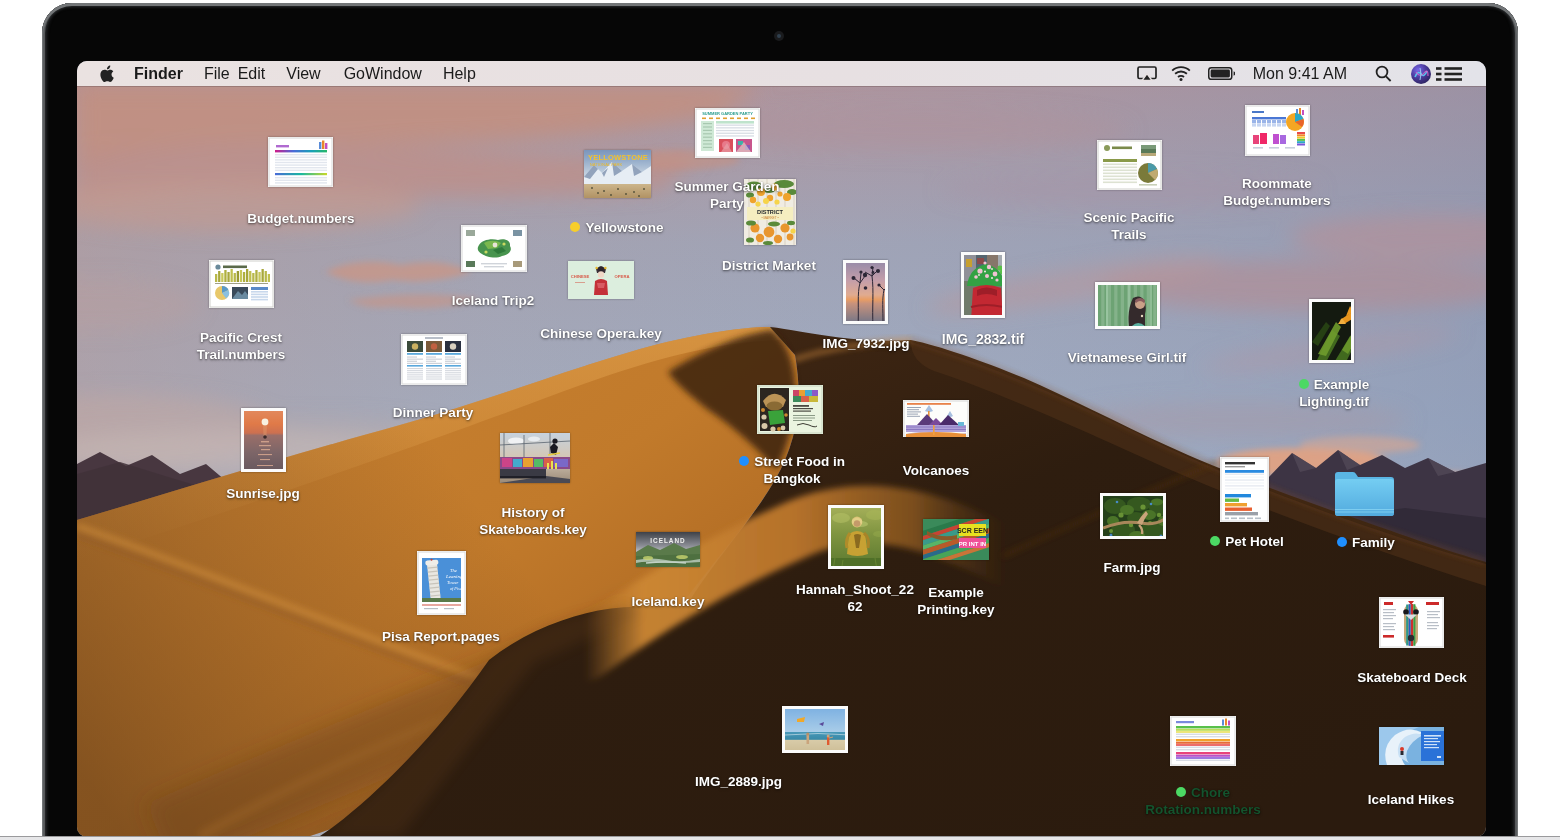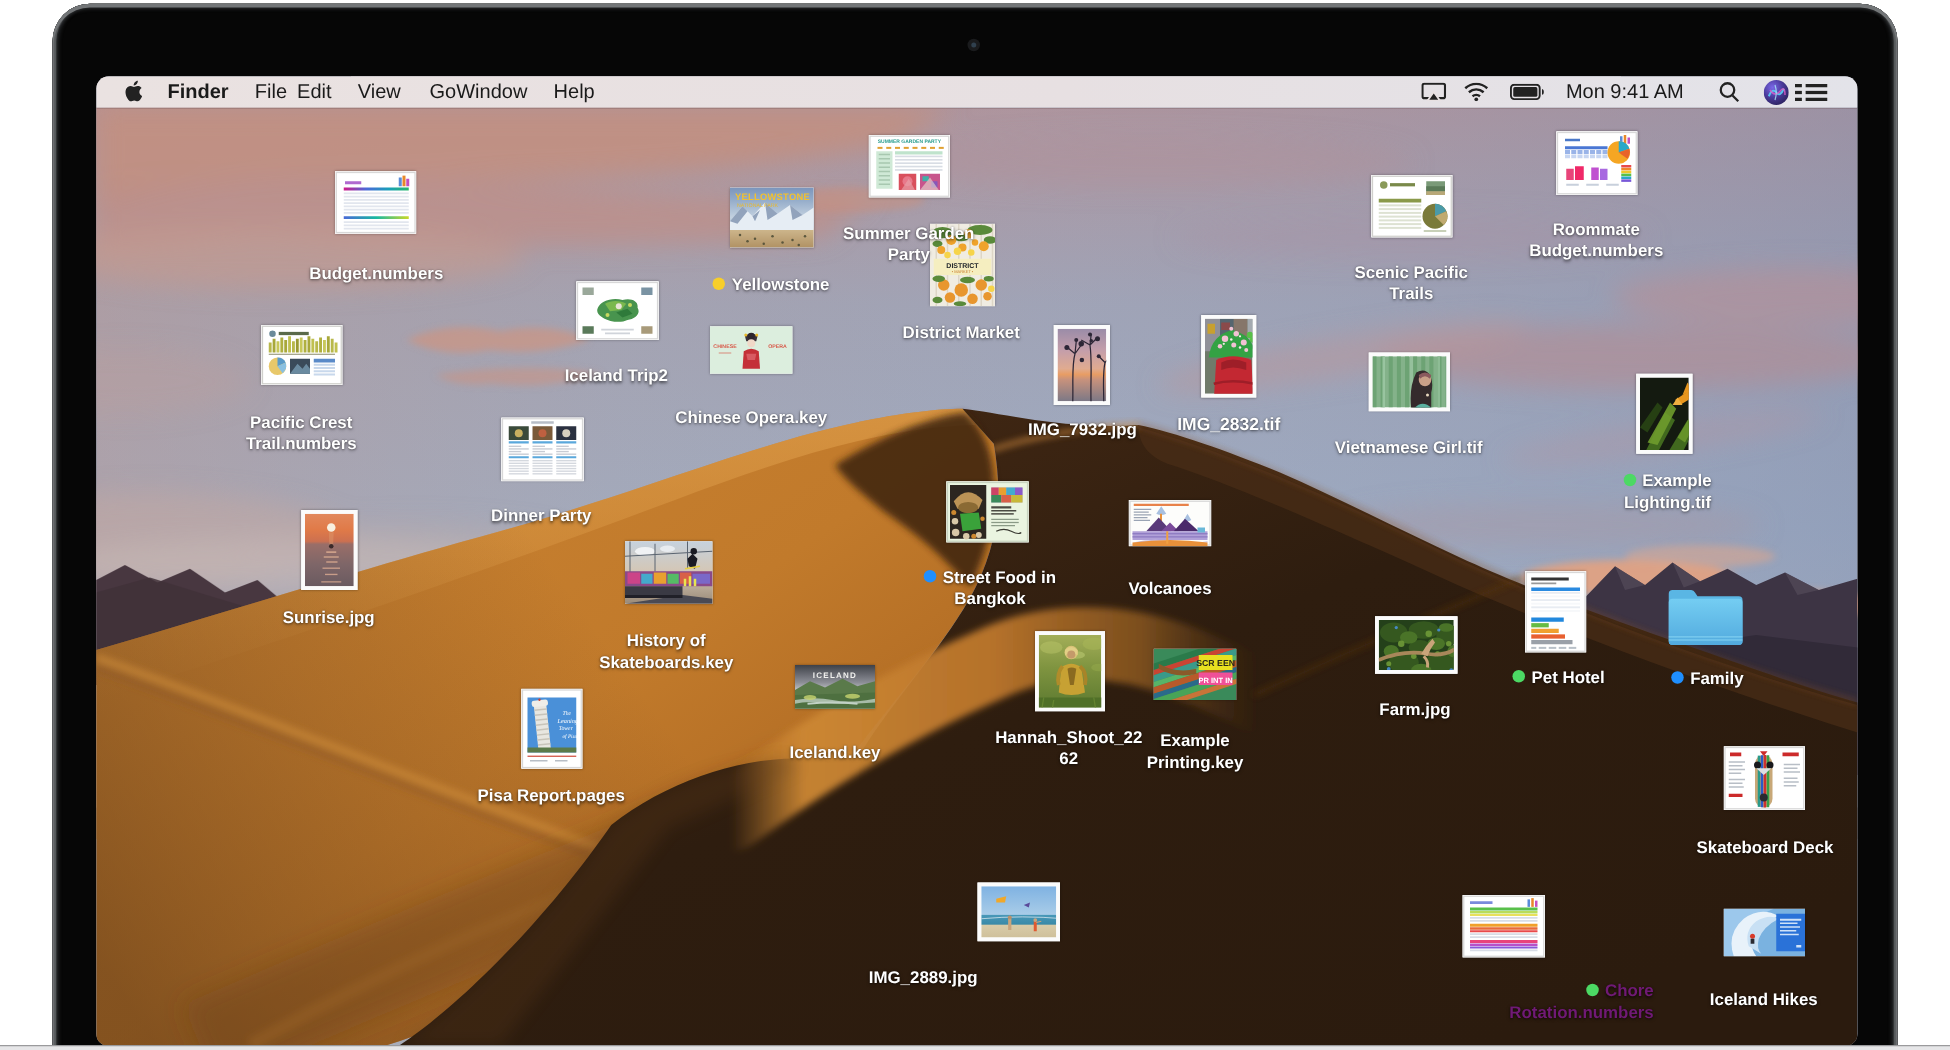--- a/index.html
+++ b/index.html
@@ -1129,21 +1129,21 @@
           </g>
 <g>
             <rect x="6" y="36" width="54" height="2.4" fill="#e8447a"></rect>
             <rect x="6" y="38.8" width="54" height="2" fill="#b850c8"></rect>
             <rect x="6" y="41.2" width="54" height="1.6" fill="#8858d8"></rect>
           </g>
 <g fill="#d8dde6">
             <rect x="6" y="43.6" width="54" height="1.4"></rect>
           </g>
 </svg></div>
-      <div style="position:absolute;left:1083px;top:783.8px;width:240px;text-align:right;z-index:6;font-weight:bold;font-size:13.5px;line-height:17.5px;color:#701a75;text-shadow:0 1px 2.5px rgba(0,0,0,.6),0 0 1px rgba(0,0,0,.35)">
+      <div style="position:absolute;left:1083px;top:783.8px;width:240px;text-align:center;z-index:6;font-weight:bold;font-size:13.5px;line-height:17.5px;color:#14532d;text-shadow:0 1px 2.5px rgba(0,0,0,.6),0 0 1px rgba(0,0,0,.35)">
         <div><span style="display:inline-block;width:10px;height:10px;border-radius:50%;background:#4cd964;margin-right:5px;vertical-align:-0.5px"></span>Chore</div>
         <div>Rotation.numbers</div>
       </div>
       <div style="position:absolute;left:1379px;top:727px;width:65px;height:38px;box-shadow:0 0 2px rgba(0,0,0,.35);line-height:0;background:#fff;z-index:1"><svg width="65" height="38" viewBox="0 0 65 38" preserveAspectRatio="none">
           <rect width="65" height="38" fill="#7ab2e0"></rect>
 <path d="M0,0 L40,0 Q20,8 14,22 Q12,32 22,38 L0,38 Z" fill="#9cc8ec"></path>
 <path d="M8,38 Q2,20 16,8 Q30,-2 44,6 Q30,10 24,20 Q20,30 26,38 Z" fill="#e8f2fa"></path>
 <path d="M20,30 Q16,18 26,10 Q36,4 44,8 Q32,14 28,24 Q26,32 30,36 Z" fill="#c8e0f4"></path>
 <circle cx="23" cy="22" r="2" fill="#d83a2a"></circle>
           <rect x="21.5" y="24" width="3" height="4" fill="#2a2a32"></rect>

